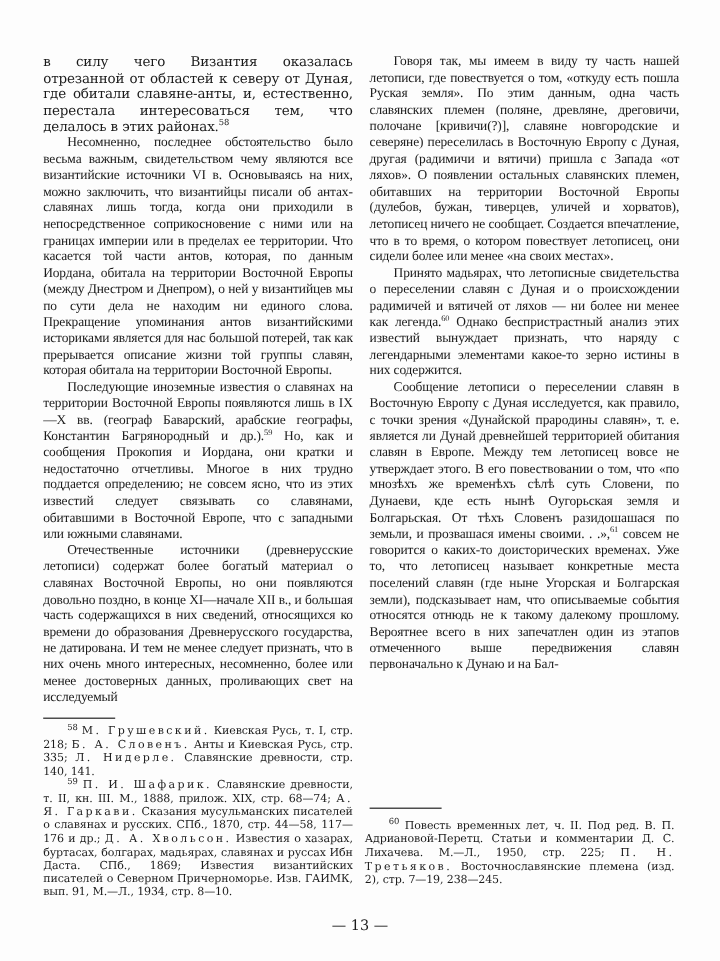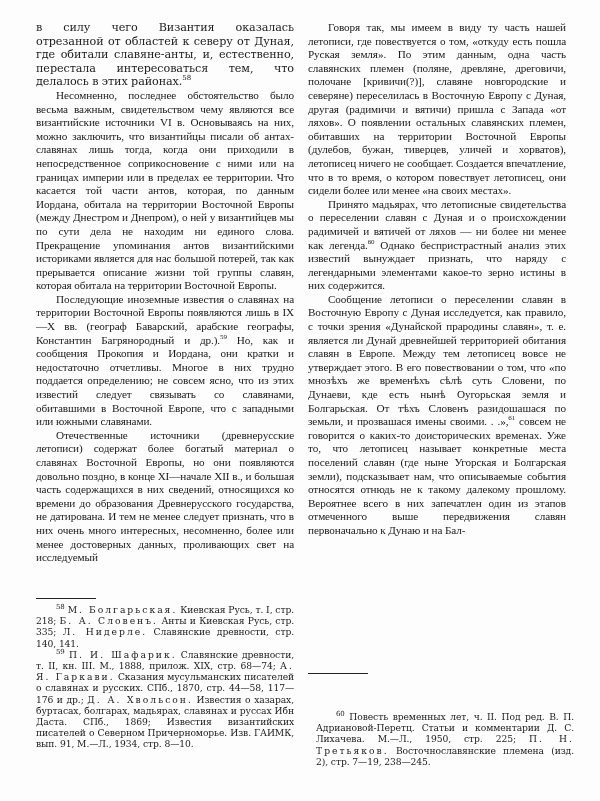--- a/index.html
+++ b/index.html
@@ -1,18 +1,18 @@
 <!DOCTYPE html>
 <html><head>
 <meta charset="utf-8">
 <style>
   html, body { margin: 0; padding: 0; background: #ffffff; }
   body { width: 600px; height: 801px; position: relative; overflow: hidden; }
   .page { position: absolute; left: 0; top: 0; width: 600px; height: 801px; background: #fdfdfd; color: #1a1a1a; font-family: "DejaVu Serif", "Liberation Serif", serif; }
-  .col { position: absolute; top: 21px; width: 258px; }
+  .col { position: absolute; top: 45px; width: 258px; }
   .col-left { left: 36px; }
   .col-right { left: 308px; }
   .body-p { margin: 0; font-size: 11.2px; line-height: 13.6px; text-align: justify; hyphens: manual; letter-spacing: -0.1px; }
   .indent { text-indent: 20px; font-family: Liberation Serif, serif; }
   sup { font-size: 7px; line-height: 0; vertical-align: super; }
   .fn-rule { position: absolute; width: 60px; height: 1px; background: #222; }
   .fn { position: absolute; width: 258px; }
   .fn-p { margin: 0; font-size: 9.2px; line-height: 11.2px; text-align: justify; text-indent: 20px; letter-spacing: -0.1px; }
   .spaced { letter-spacing: 2px; }
   .page-num { position: absolute; top: 764px; left: 0; width: 600px; text-align: center; font-size: 12px; }
@@ -24,28 +24,29 @@
 
   <div class="col col-left">
     <p class="body-p"><span>в силу чего Византия оказалась отрезанной от областей к северу от Дуная, где обитали славяне-анты, и, естественно, перестала интересоваться тем, что делалось в этих районах.</span><sup>58</sup></p>
     <p class="body-p indent">Несомненно, последнее обстоятельство было весьма важным, свидетельством чему являются все византийские источники VI в. Основываясь на них, можно заключить, что византийцы писали об антах-славянах лишь тогда, когда они приходили в непосредственное соприкосновение с ними или на границах империи или в пределах ее территории. Что касается той части антов, которая, по данным Иордана, обитала на территории Восточной Европы (между Днестром и Днепром), о ней у византийцев мы по сути дела не находим ни единого слова. Прекращение упоминания антов византийскими историками является для нас большой потерей, так как прерывается описание жизни той группы славян, которая обитала на территории Восточной Европы.</p>
     <p class="body-p indent"><span>Последующие иноземные известия о славянах на территории Восточной Европы появляются лишь в IX—X вв. (географ Баварский, арабские географы, Константин Багрянородный и др.).</span><sup>59</sup><span> Но, как и сообщения Прокопия и Иордана, они кратки и недостаточно отчетливы. Многое в них трудно поддается определению; не совсем ясно, что из этих известий следует связывать со славянами, обитавшими в Восточной Европе, что с западными или южными славянами.</span></p>
     <p class="body-p indent">Отечественные источники (древнерусские летописи) содержат более богатый материал о славянах Восточной Европы, но они появляются довольно поздно, в конце XI—начале XII в., и большая часть содержащихся в них сведений, относящихся ко времени до образования Древнерусского государства, не датирована. И тем не менее следует признать, что в них очень много интересных, несомненно, более или менее достоверных данных, проливающих свет на исследуемый</p>
   </div>
 
   <div class="fn-rule" style="left:36px; top:598px;"></div>
   <div class="fn" style="left:36px; top:604px;">
-    <p class="fn-p"><sup>58</sup> <span class="spaced">М. Болгарьская.</span><span> Киевская Русь, т. I, стр. 218; </span><span class="spaced">Б. А. Словенъ.</span><span> Анты и Киевская Русь, стр. 335; </span><span class="spaced">Л. Нидерле.</span><span> Славянские древности, стр. 140, 141.</span></p>
+    <p class="fn-p"><sup>58</sup> <span class="spaced">М. Грушевский.</span><span> Киевская Русь, т. I, стр. 218; </span><span class="spaced">Б. А. Словенъ.</span><span> Анты и Киевская Русь, стр. 335; </span><span class="spaced">Л. Нидерле.</span><span> Славянские древности, стр. 140, 141.</span></p>
     <p class="fn-p"><sup>59</sup> <span class="spaced">П. И. Шафарик.</span><span> Славянские древности, т. II, кн. III. М., 1888, прилож. XIX, стр. 68—74; </span><span class="spaced">А. Я. Гаркави.</span><span> Сказания мусульманских писателей о славянах и русских. СПб., 1870, стр. 44—58, 117—176 и др.; </span><span class="spaced">Д. А. Хвольсон.</span><span> Известия о хазарах, буртасах, болгарах, мадьярах, славянах и руссах Ибн Даста. СПб., 1869; Известия византийских писателей о Северном Причерноморье. Изв. ГАИМК, вып. 91, М.—Л., 1934, стр. 8—10.</span></p>
   </div>
 
   <div class="col col-right">
     <p class="body-p indent">Говоря так, мы имеем в виду ту часть нашей летописи, где повествуется о том, «откуду есть пошла Руская земля». По этим данным, одна часть славянских племен (поляне, древляне, дреговичи, полочане [кривичи(?)], славяне новгородские и северяне) переселилась в Восточную Европу с Дуная, другая (радимичи и вятичи) пришла с Запада «от ляхов». О появлении остальных славянских племен, обитавших на территории Восточной Европы (дулебов, бужан, тиверцев, уличей и хорватов), летописец ничего не сообщает. Создается впечатление, что в то время, о котором повествует летописец, они сидели более или менее «на своих местах».</p>
     <p class="body-p indent"><span>Принято мадьярах, что летописные свидетельства о переселении славян с Дуная и о происхождении радимичей и вятичей от ляхов — ни более ни менее как легенда.</span><sup>60</sup><span> Однако беспристрастный анализ этих известий вынуждает признать, что наряду с легендарными элементами какое-то зерно истины в них содержится.</span></p>
     <p class="body-p indent"><span>Сообщение летописи о переселении славян в Восточную Европу с Дуная исследуется, как правило, с точки зрения «Дунайской прародины славян», т. е. является ли Дунай древнейшей территорией обитания славян в Европе. Между тем летописец вовсе не утверждает этого. В его повествовании о том, что «по мнозѣхъ же временѣхъ сѣлѣ суть Словени, по Дунаеви, кде есть нынѣ Оугорьская земля и Болгарьская. От тѣхъ Словенъ разидошашася по земьли, и прозвашася имены своими. . .»,</span><sup>61</sup><span> совсем не говорится о каких-то доисторических временах. Уже то, что летописец называет конкретные места поселений славян (где ныне Угорская и Болгарская земли), подсказывает нам, что описываемые события относятся отнюдь не к такому далекому прошлому. Вероятнее всего в них запечатлен один из этапов отмеченного выше передвижения славян первоначально к Дунаю и на Бал-</span></p>
   </div>
 
   <div class="fn-rule" style="left:308px; top:673px;"></div>
-  <div class="fn" style="left:316px; top:683px;margin-top:28px;">
+  <div class="fn" style="left:304px; top:683px;">
     <p class="fn-p"><sup>60</sup> <span>Повесть временных лет, ч. II. Под ред. В. П. Адриановой-Перетц. Статьи и комментарии Д. С. Лихачева. М.—Л., 1950, стр. 225; </span><span class="spaced">П. Н. Третьяков.</span><span> Восточнославянские племена (изд. 2), стр. 7—19, 238—245.</span></p>
   </div>
 
+  <div class="page-num">— 13 —</div>
 </div>
 
 </body></html>

